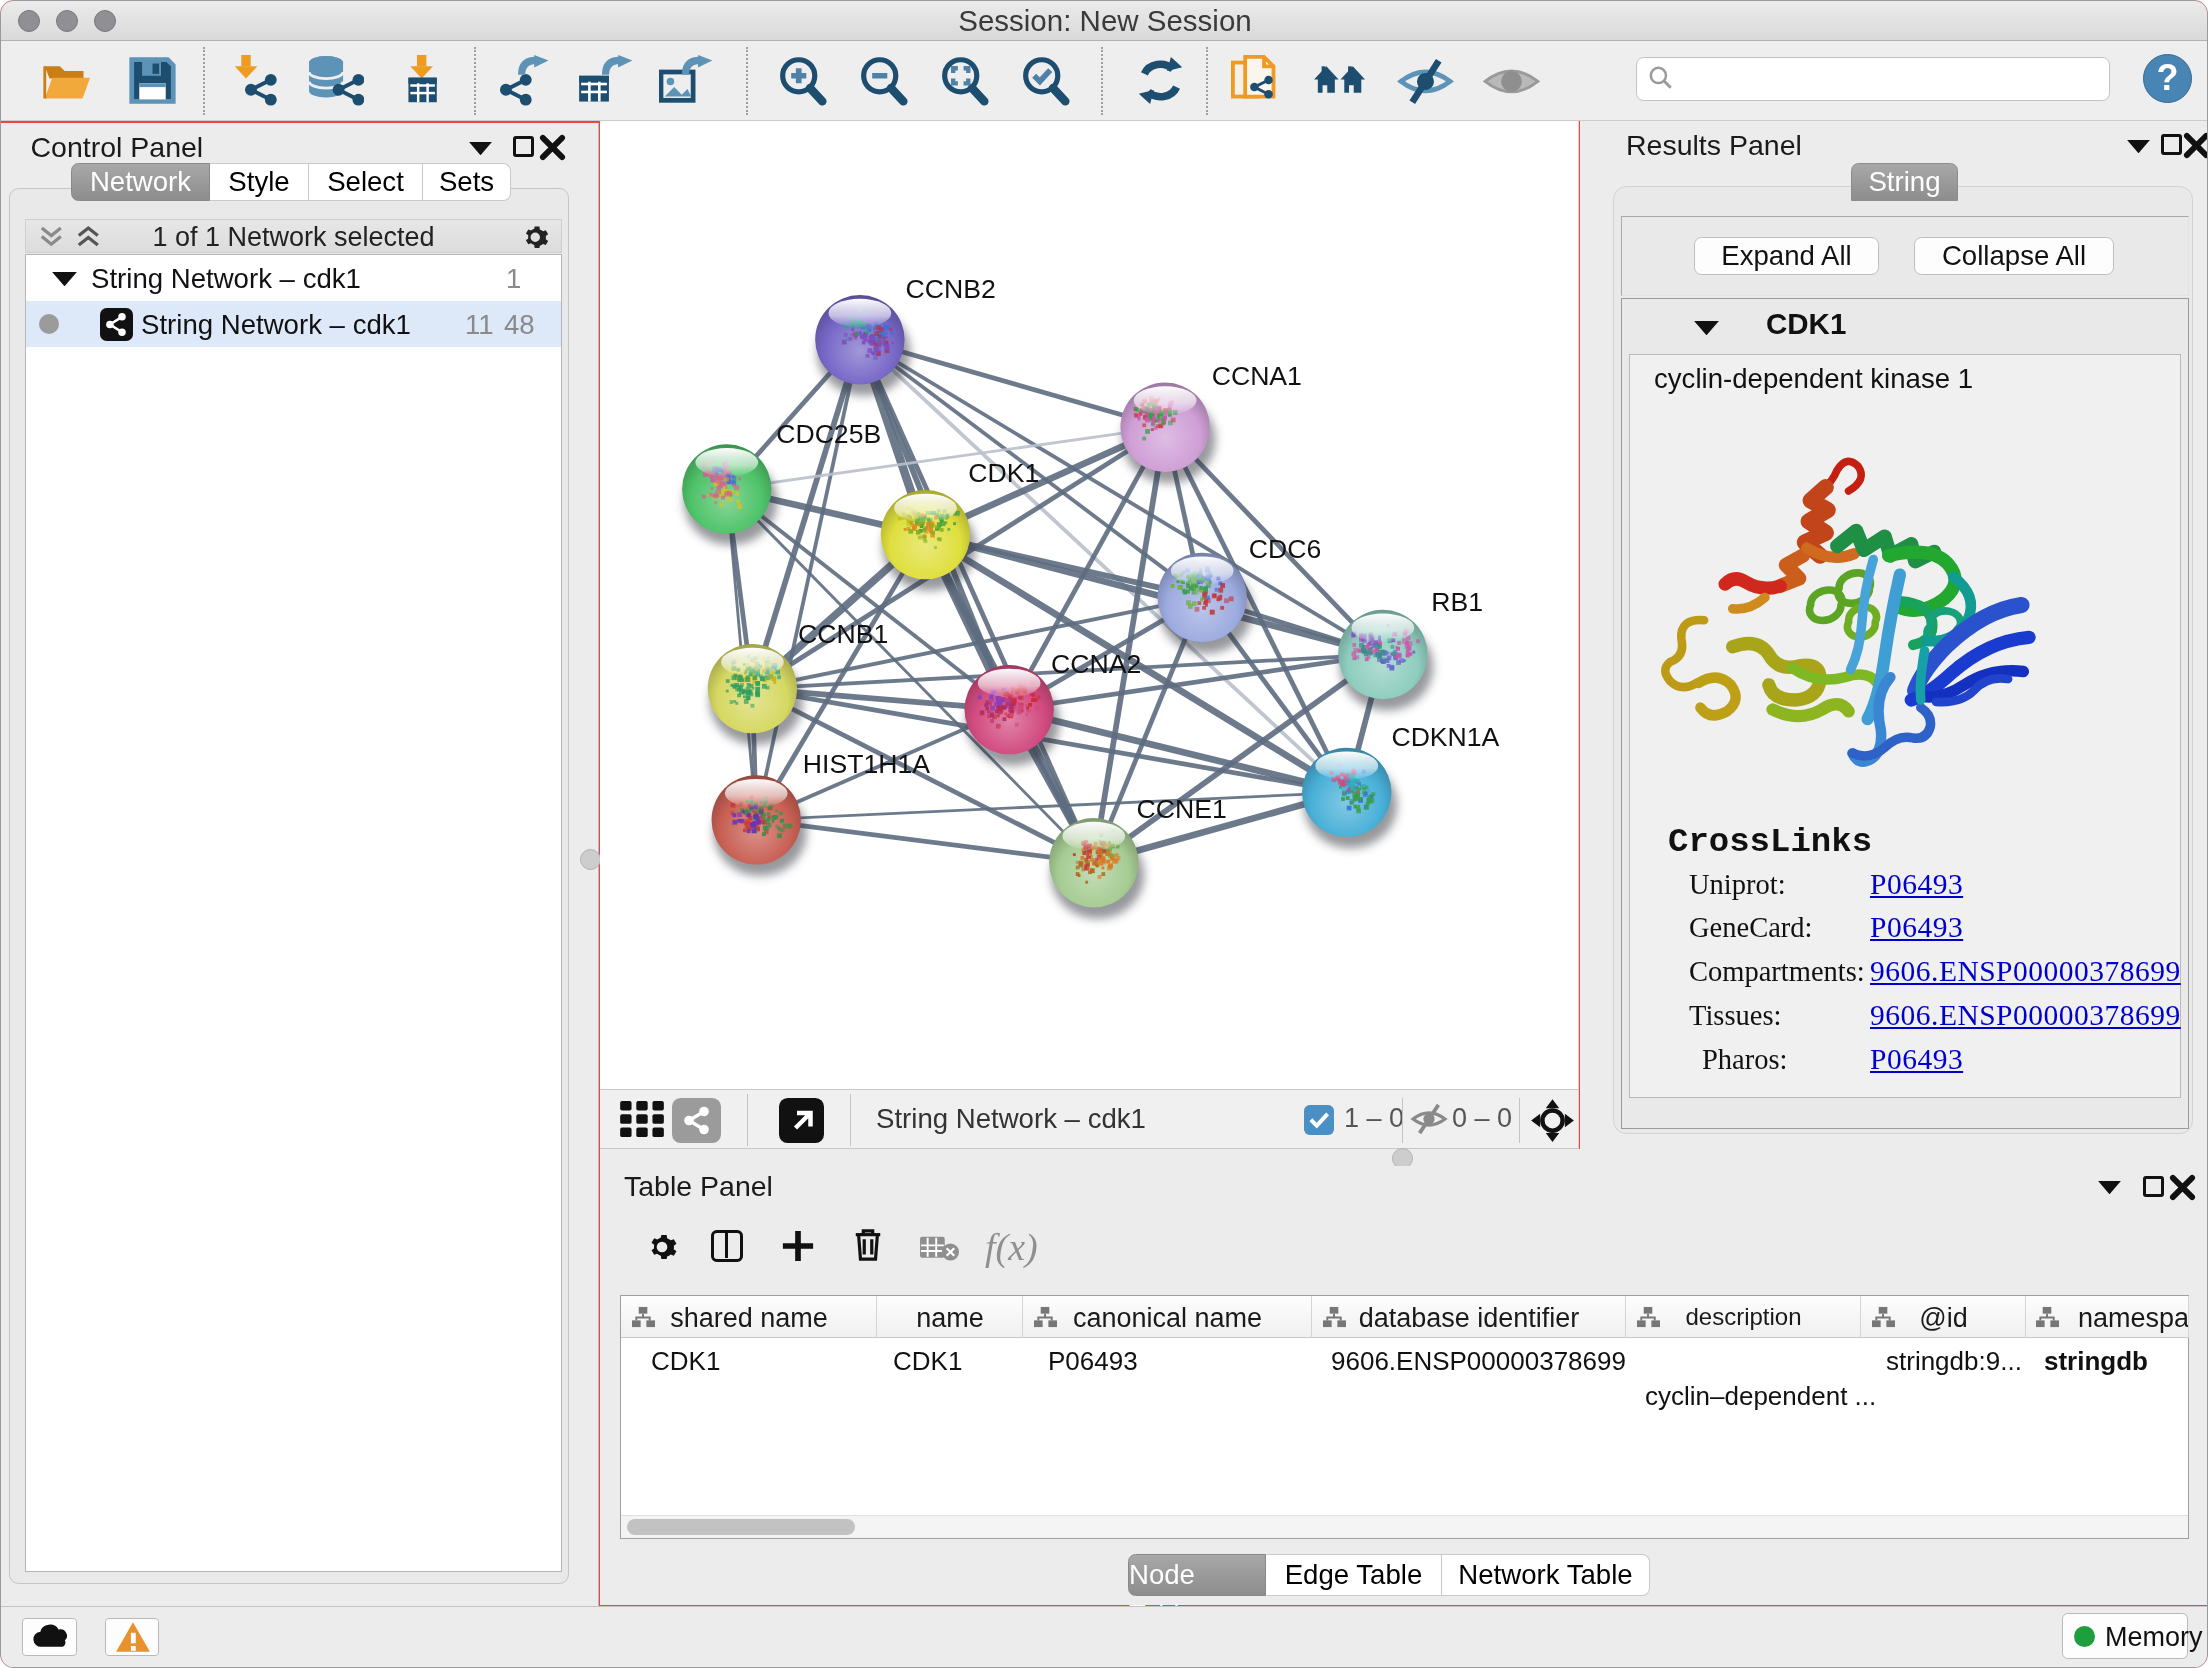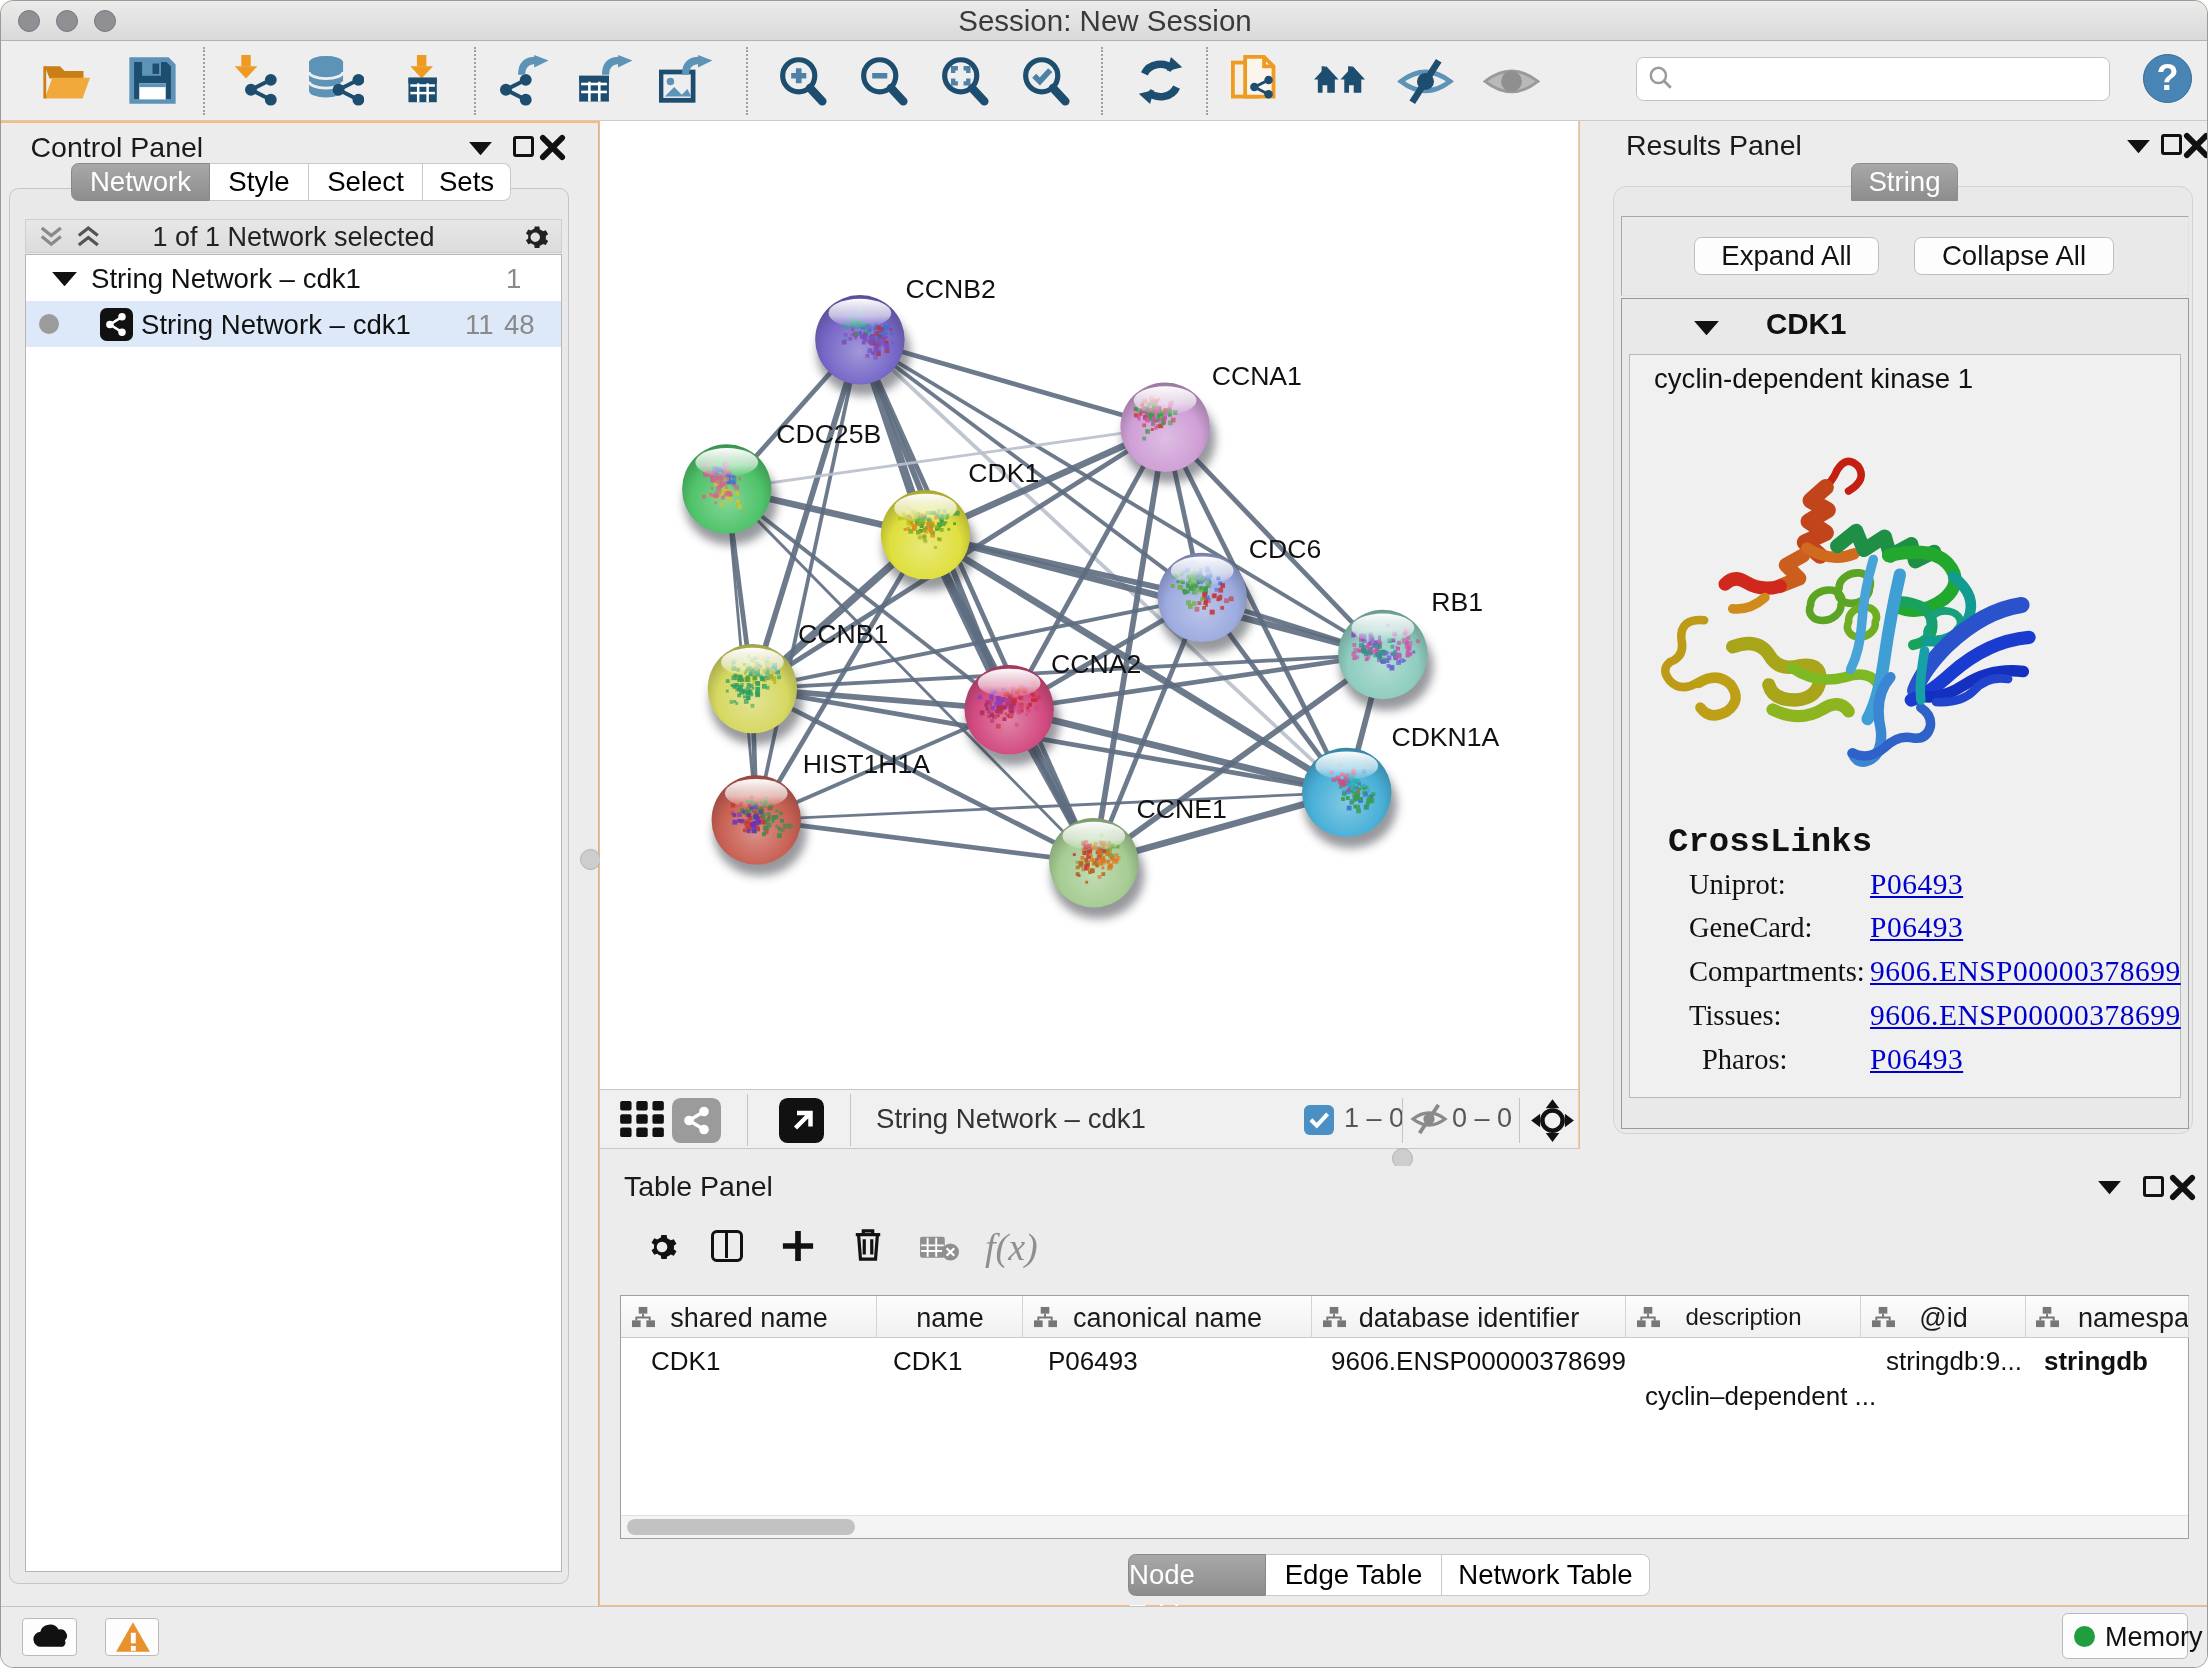--- a/index.html
+++ b/index.html
@@ -1,15 +1,15 @@
 <!DOCTYPE html>
 <html style="font-size:15px"><head><meta charset="utf-8"><style>
 *{margin:0;padding:0;box-sizing:border-box}
 html,body{width:2208px;height:1668px;background:#fff;font-family:"Liberation Sans",sans-serif;-webkit-font-smoothing:antialiased}
-#win{position:absolute;left:0;top:0;width:2208px;height:1668px;background:#fdba74;border-radius:13.3px;overflow:hidden;border:1px solid #9a9a9a}
+#win{position:absolute;left:0;top:0;width:2208px;height:1668px;background:#ef4444;border-radius:13.3px;overflow:hidden;border:1px solid #9a9a9a}
 .abs{position:absolute}
 </style></head><body>
 <div id="win">
     <div class="abs" style="left:0;top:0;width:2208px;height:40px;background:linear-gradient(#ebebeb,#d9d9d9);border-bottom:1.9px solid #b3b3b3">
 <div class="abs" style="left:17px;top:8.6px;width:22px;height:22px;border-radius:50%;background:#8f8f94;border:1px solid #77777c"></div>
 <div class="abs" style="left:55px;top:8.6px;width:22px;height:22px;border-radius:50%;background:#8f8f94;border:1px solid #77777c"></div>
 <div class="abs" style="left:93px;top:8.6px;width:22px;height:22px;border-radius:50%;background:#8f8f94;border:1px solid #77777c"></div>
 <div style="text-align:center;font-size:29.5px;color:#3a3a3a;line-height:40px">Session: New Session</div>
 </div>
     <div class="abs" style="left:0;top:40px;width:2208px;height:80px;background:#eeeeee;border-bottom:1.9px solid #cccccc">

